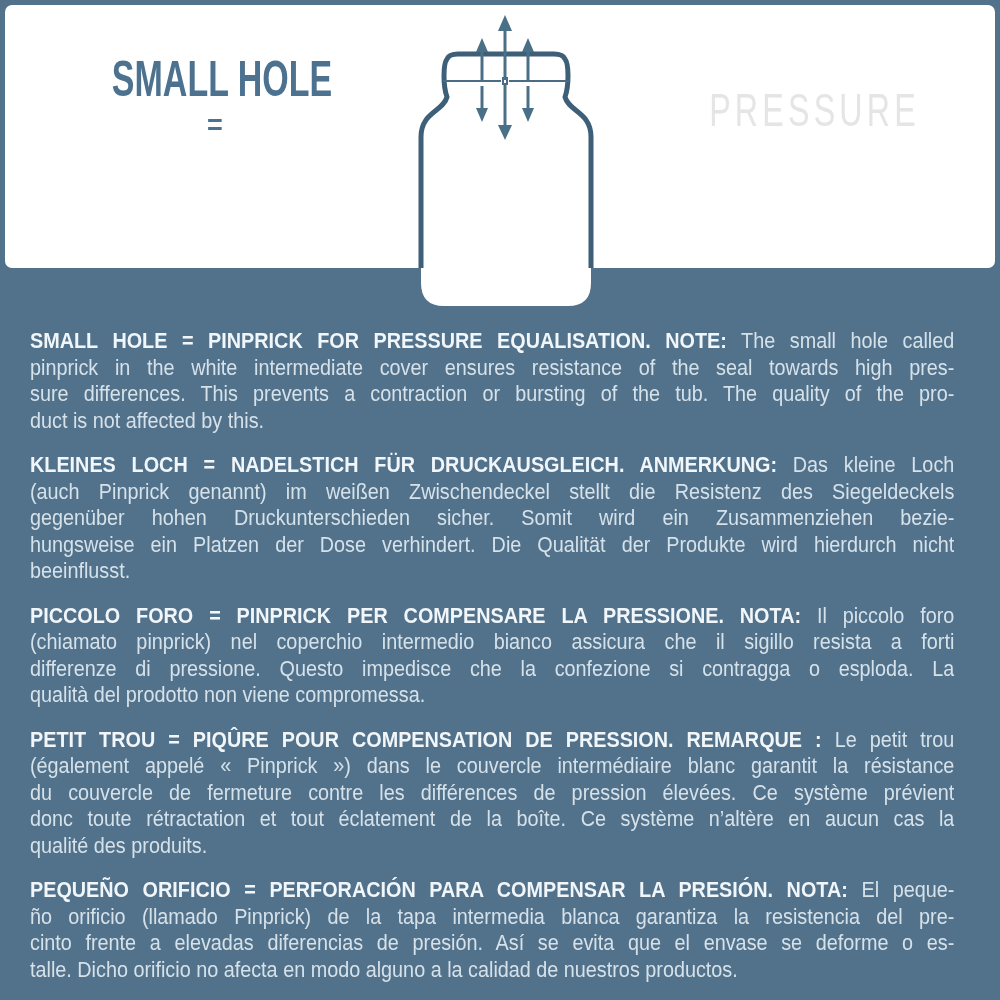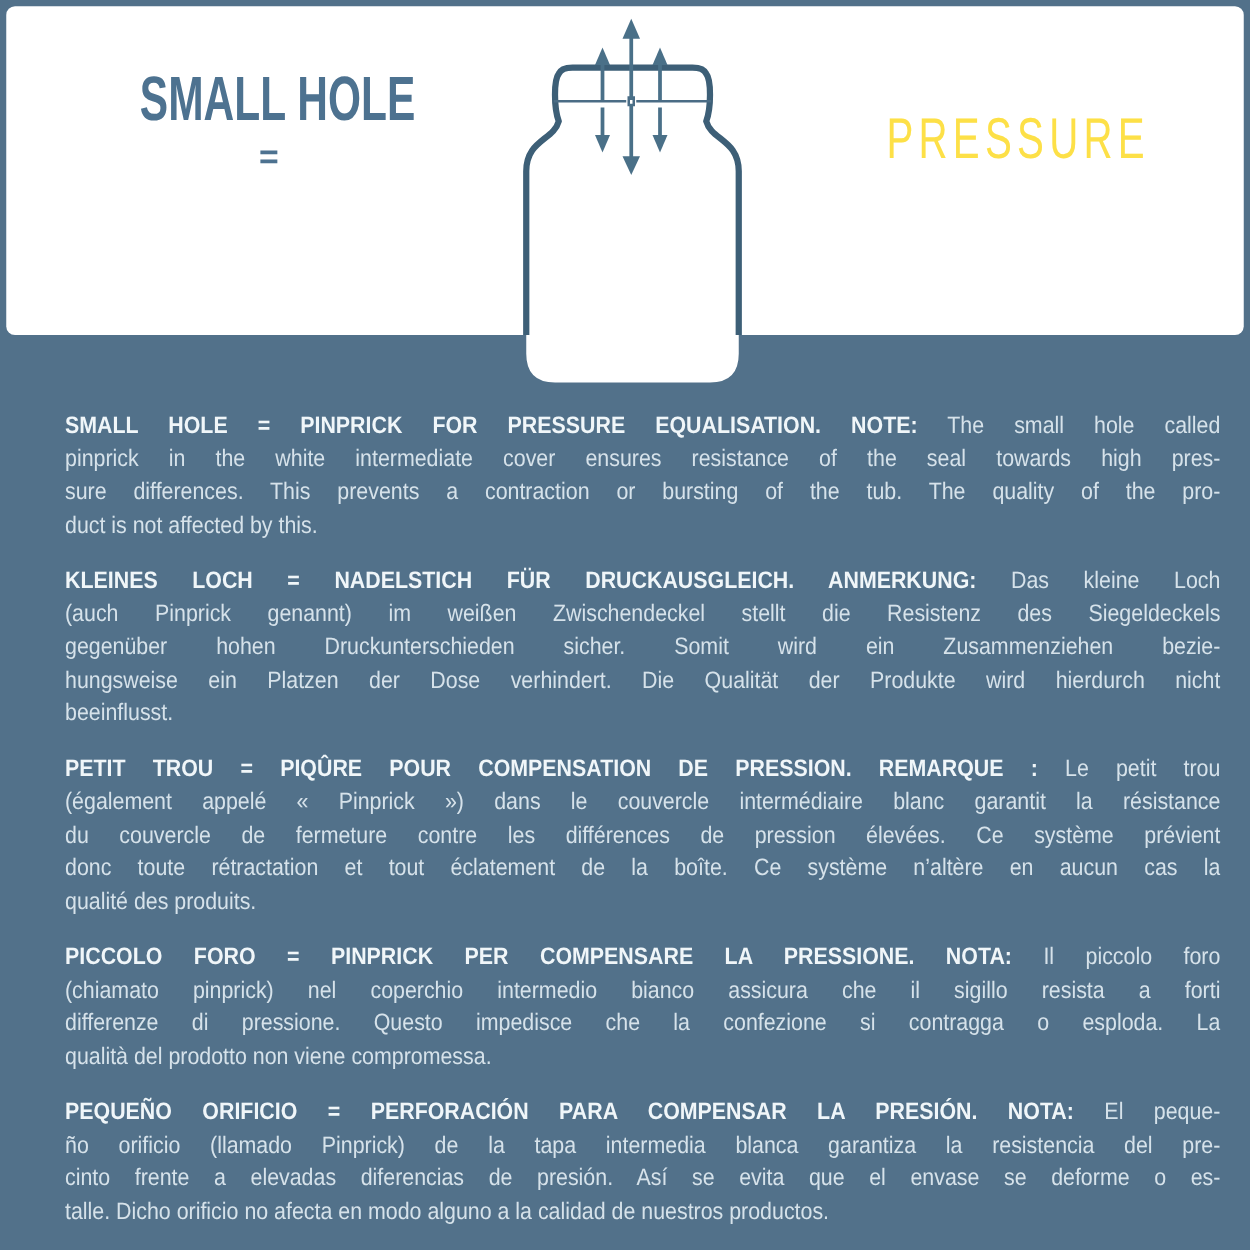--- a/index.html
+++ b/index.html
@@ -17,33 +17,33 @@
     position:absolute; left:60px; top:54px; width:310px;
     text-align:center; color:#4D7290; font-weight:bold;
   }
   .left-title .big {
     font-size:50px; line-height:50px; display:block; white-space:nowrap;
   }
   .left-title .big > span { display:inline-block; transform:scaleX(.68); transform-origin:50% 50%; }
   .left-title .eq { font-size:27px; line-height:42px; display:block; }
   .right-title {
     position:absolute; left:655px; top:90px; width:320px;
-    text-align:center; color:#fde047; font-weight:normal;
+    text-align:center; color:#e5e5e5; font-weight:normal;
   }
   .right-title .ln1, .right-title .ln2 {
     display:block; font-size:46px; line-height:41px; letter-spacing:6px; white-space:nowrap;
   }
   .right-title .ln1 > span, .right-title .ln2 > span {
     display:inline-block; transform:scaleX(.70); transform-origin:50% 50%;
   }
   .jar-wrap { position:absolute; left:413px; top:10px; width:186px; height:300px; }
   
   .body-text {
-    position:absolute; left:52px; top:328px; width:924px;
-    color:#D6E2EA; font-size:19px;
+    position:absolute; left:30px; top:328px; width:924px;
+    color:#D6E2EA; font-size:22px;
   }
   .para { margin:0 0 18px 0; }
   .ln {
     width:1027px; transform:scaleX(.9); transform-origin:0 50%;
     height:26.5px; line-height:26.5px; overflow:hidden;
     text-align:justify; text-align-last:justify;
   }
   .ln.last { text-align-last:left; }
   .b { font-weight:bold; color:#F0F6F9; }
 </style>
@@ -110,32 +110,32 @@
 
     <div class="para">
       <div class="ln"><span class="b">KLEINES LOCH = NADELSTICH FÜR DRUCKAUSGLEICH. ANMERKUNG:</span><span> Das kleine Loch</span></div>
       <div class="ln">(auch Pinprick genannt) im weißen Zwischendeckel stellt die Resistenz des Siegeldeckels</div>
       <div class="ln">gegenüber hohen Druckunterschieden sicher. Somit wird ein Zusammenziehen bezie-</div>
       <div class="ln">hungsweise ein Platzen der Dose verhindert. Die Qualität der Produkte wird hierdurch nicht</div>
       <div class="ln last">beeinflusst.</div>
     </div>
 
     <div class="para">
+      <div class="ln"><span class="b">PICCOLO FORO = PINPRICK PER COMPENSARE LA PRESSIONE. NOTA:</span><span> Il piccolo foro</span></div>
+      <div class="ln">(chiamato pinprick) nel coperchio intermedio bianco assicura che il sigillo resista a forti</div>
+      <div class="ln">differenze di pressione. Questo impedisce che la confezione si contragga o esploda. La</div>
+      <div class="ln last">qualità del prodotto non viene compromessa.</div>
+    </div>
+
+    <div class="para">
       <div class="ln"><span class="b">PETIT TROU = PIQÛRE POUR COMPENSATION DE PRESSION. REMARQUE :</span><span> Le petit trou</span></div>
       <div class="ln">(également appelé « Pinprick ») dans le couvercle intermédiaire blanc garantit la résistance</div>
       <div class="ln">du couvercle de fermeture contre les différences de pression élevées. Ce système prévient</div>
       <div class="ln">donc toute rétractation et tout éclatement de la boîte. Ce système n’altère en aucun cas la</div>
       <div class="ln last">qualité des produits.</div>
-    </div>
-
-    <div class="para">
-      <div class="ln"><span class="b">PICCOLO FORO = PINPRICK PER COMPENSARE LA PRESSIONE. NOTA:</span><span> Il piccolo foro</span></div>
-      <div class="ln">(chiamato pinprick) nel coperchio intermedio bianco assicura che il sigillo resista a forti</div>
-      <div class="ln">differenze di pressione. Questo impedisce che la confezione si contragga o esploda. La</div>
-      <div class="ln last">qualità del prodotto non viene compromessa.</div>
     </div>
 
     <div class="para">
       <div class="ln"><span class="b">PEQUEÑO ORIFICIO = PERFORACIÓN PARA COMPENSAR LA PRESIÓN. NOTA:</span><span> El peque-</span></div>
       <div class="ln">ño orificio (llamado Pinprick) de la tapa intermedia blanca garantiza la resistencia del pre-</div>
       <div class="ln">cinto frente a elevadas diferencias de presión. Así se evita que el envase se deforme o es-</div>
       <div class="ln last">talle. Dicho orificio no afecta en modo alguno a la calidad de nuestros productos.</div>
     </div>
 
   </div>

